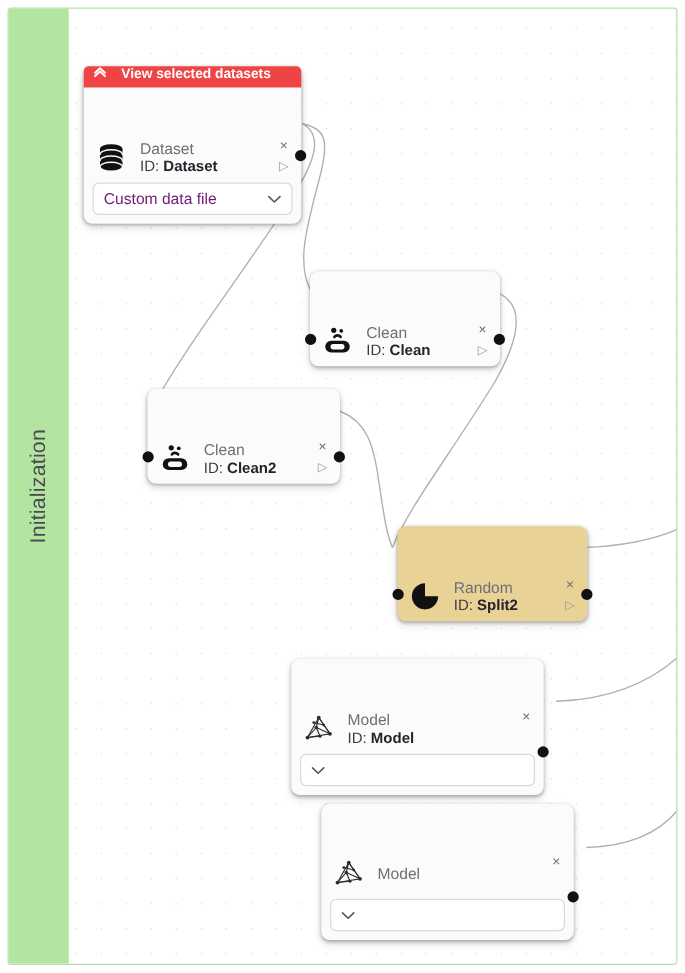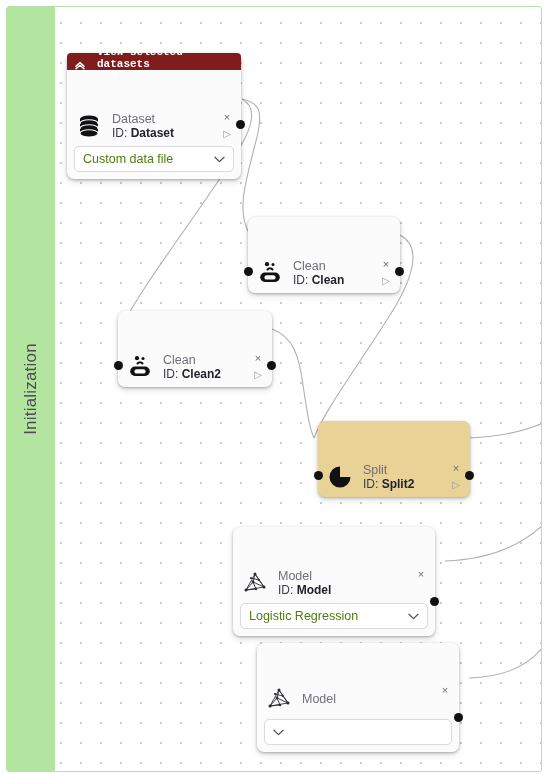--- a/index.html
+++ b/index.html
@@ -151,47 +151,46 @@
     box-sizing: border-box;
     width: 100%;
     height: 26px;
     background: #ffffff;
     border: 1px solid #dadade;
     border-radius: 5px;
     display: flex;
     align-items: center;
     padding: 0 8px;
     font-size: 12.5px;
-    color: #4d7c0f;
+    color: #701a75;
     cursor: pointer;
   }
   .node-select .val {
     flex: 1 1 auto;
     white-space: nowrap;
     overflow: hidden;
   }
   .node-select .chev {
     flex: 0 0 auto;
     color: #55555e;
     font-size: 11px;
   }
 
   
   .banner {
     display: flex;
-    align-items: flex-end;
+    align-items: flex-start;
     height: 17px;
-    background: #7f1d1d;
+    background: #ef4444;
     border-radius: 4px 4px 0 0;
     padding: 0 8px;
     color: #ffffff;
     font-size: 11px;
     font-weight: bold;
     gap: 12px;
-    font-family: Liberation Mono, monospace;
   }
   .node.with-banner { padding-top: 0; background: #fbfbfb; }
 
   
   .port {
     position: absolute;
     width: 9px;
     height: 9px;
     border-radius: 50%;
     background: #111114;
@@ -336,21 +335,21 @@
 
     <div class="node tinted" style="left:311px; top:414px; width:152px;">
       <div class="node-head">
         <div class="node-icon">
           <svg class="ic" width="24" height="24" viewBox="0 0 24 24" aria-hidden="true">
             <path d="M12 12 L12 1.5 A10.5 10.5 0 1 0 22.5 12 Z" fill="#111114"></path>
             <path d="M13.6 2.2 L13.6 10.4 L21.8 10.4" fill="none" stroke="#e8d296" stroke-width="1.6"></path>
           </svg>
         </div>
         <div class="node-text">
-          <div class="node-type">Split</div>
+          <div class="node-type">Random</div>
           <div class="node-id">
             <span>ID:</span>
             <b>Split2</b>
           </div>
         </div>
         <div class="node-actions">
           <span class="act">×</span>
           <span class="act play">▷</span>
         </div>
         <div class="port in" style="top:14px;"></div>
@@ -389,21 +388,20 @@
             <b>Model</b>
           </div>
         </div>
         <div class="node-actions">
           <span class="act">×</span>
         </div>
         <div class="port out" style="top:34px;"></div>
       </div>
       <div class="node-select-wrap">
         <div class="node-select">
-          <span class="val">Logistic Regression</span>
           <span class="chev">
             <svg class="ic" width="11" height="7" viewBox="0 0 11 7" aria-hidden="true">
               <path d="M1 1.3 L5.5 5.6 L10 1.3" fill="none" stroke="#55555e" stroke-width="1.3" stroke-linecap="round" stroke-linejoin="round"></path>
             </svg>
           </span>
         </div>
       </div>
     </div>
 
     <div class="node" style="left:250px; top:636px; width:202px;">

